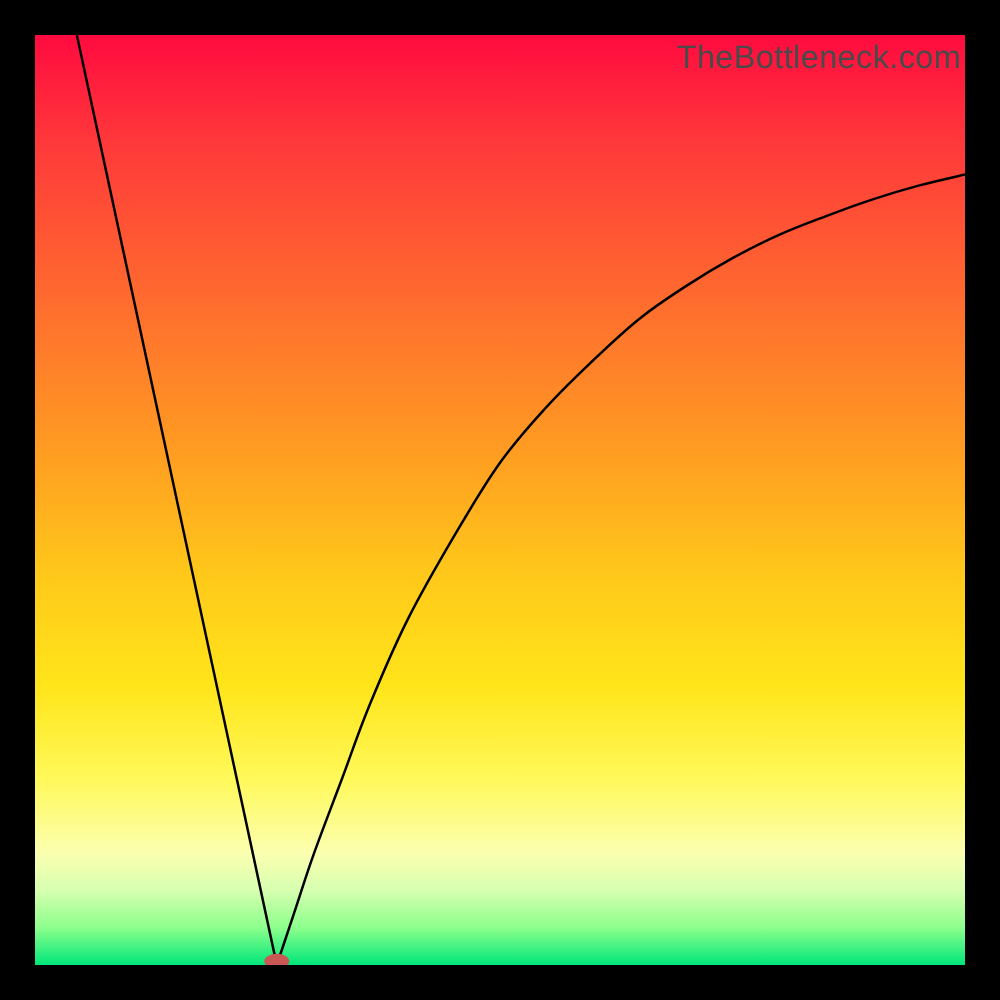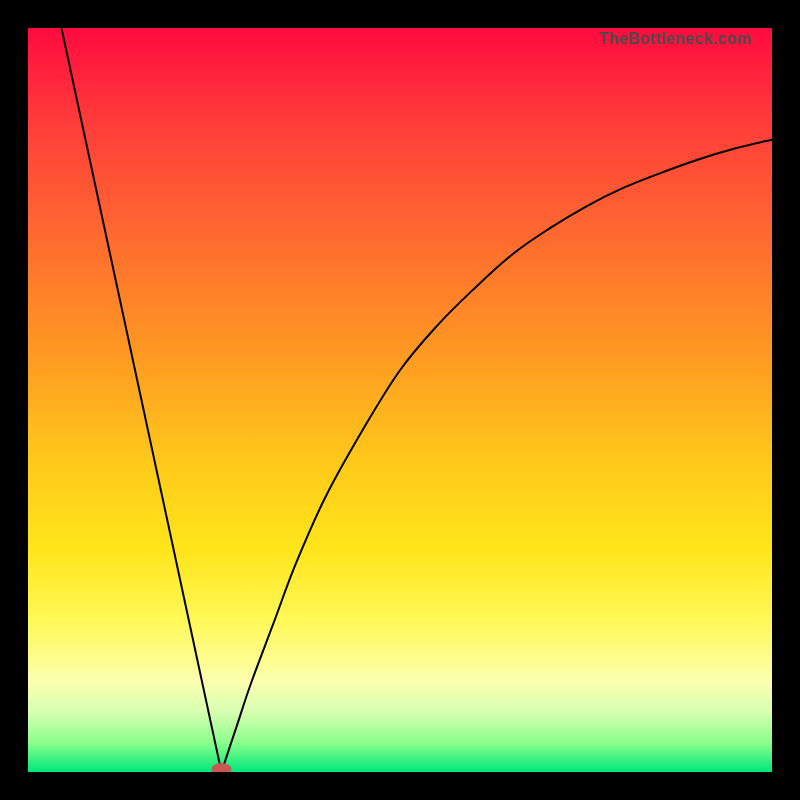--- a/index.html
+++ b/index.html
@@ -33,24 +33,24 @@
       #fff95a 80%,
       #fbffb0 88%,
       #d6ffb0 92%,
       #8cff8c 96%,
       #00e67a 100%
     );
   }
   .watermark {
     position: absolute;
     top: 2px;
-    right: 20px;
+    right: 3px;
     color: #4a4a4a;
-    font-size: 16px;
-    font-weight: 700;
+    font-size: 26px;
+    font-weight: 400;
     letter-spacing: 0.3px;
     user-select: none;
   }
   .svg-layer {
     position: absolute;
     left: 0;
     top: 0;
     width: 744px;
     height: 744px;
   }

